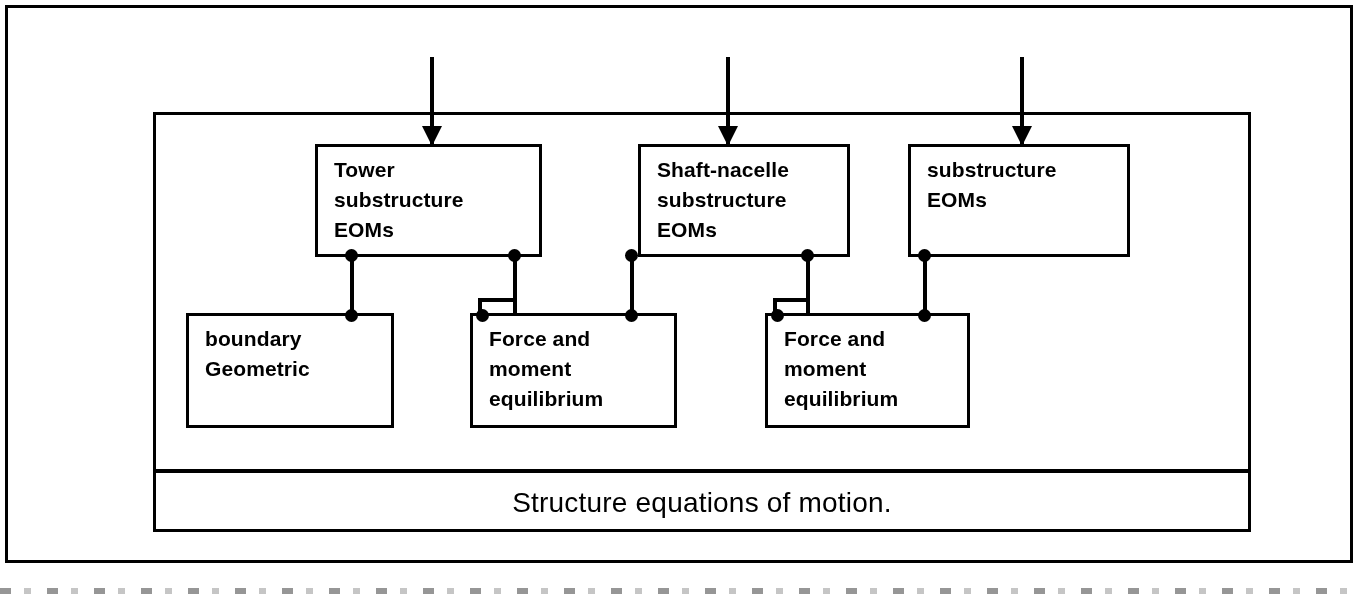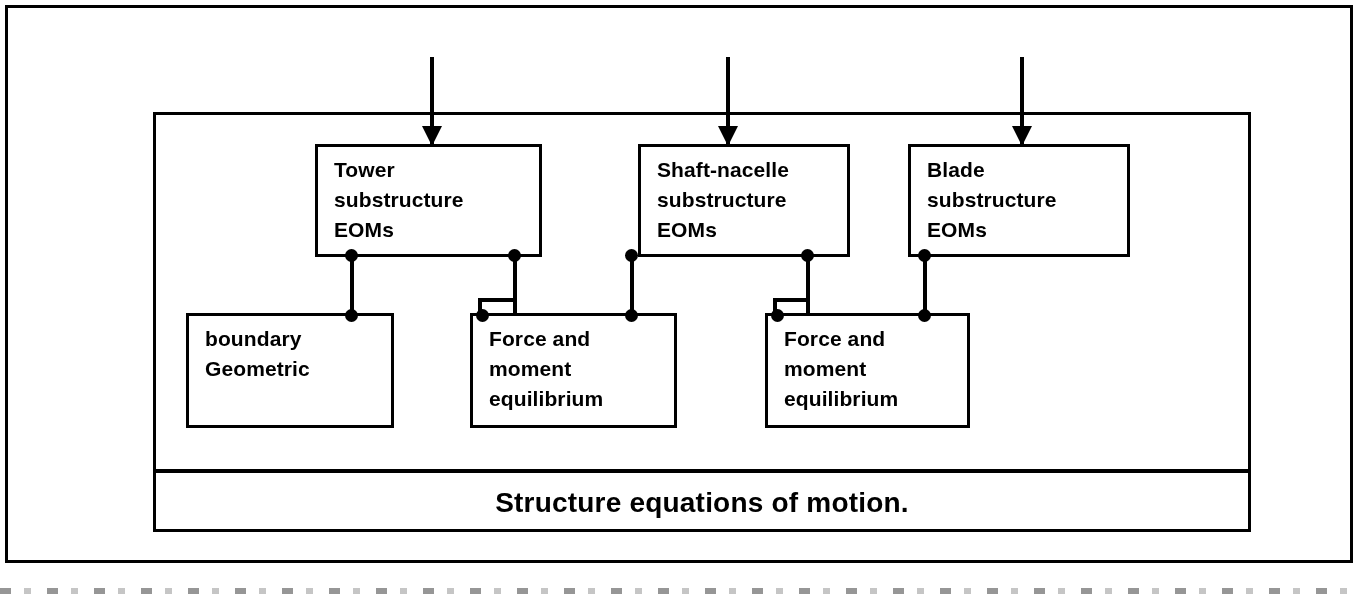--- a/index.html
+++ b/index.html
@@ -76,21 +76,20 @@
     left: 153px;
     top: 473px;
     width: 1098px;
     height: 59px;
     display: flex;
     align-items: center;
     justify-content: center;
     font-size: 28px;
     color: #000000;
     letter-spacing: 0.2px;
-    font-weight: bold;
   }
   
   .vline {
     position: absolute;
     width: 4px;
     background: #000000;
   }
   .dot {
     position: absolute;
     width: 13px;
@@ -165,21 +164,20 @@
     <span class="line">EOMs</span>
   </div>
 
   <div class="node-box" id="box-shaft">
     <span class="line">Shaft-nacelle</span>
     <span class="line">substructure</span>
     <span class="line">EOMs</span>
   </div>
 
   <div class="node-box" id="box-blade">
-    <span class="line">Blade</span>
     <span class="line">substructure</span>
     <span class="line">EOMs</span>
   </div>
 
   <div class="node-box" id="box-geometric">
     <span class="line">boundary</span>
     <span class="line">Geometric</span>
   </div>
 
   <div class="node-box" id="box-force-left">

